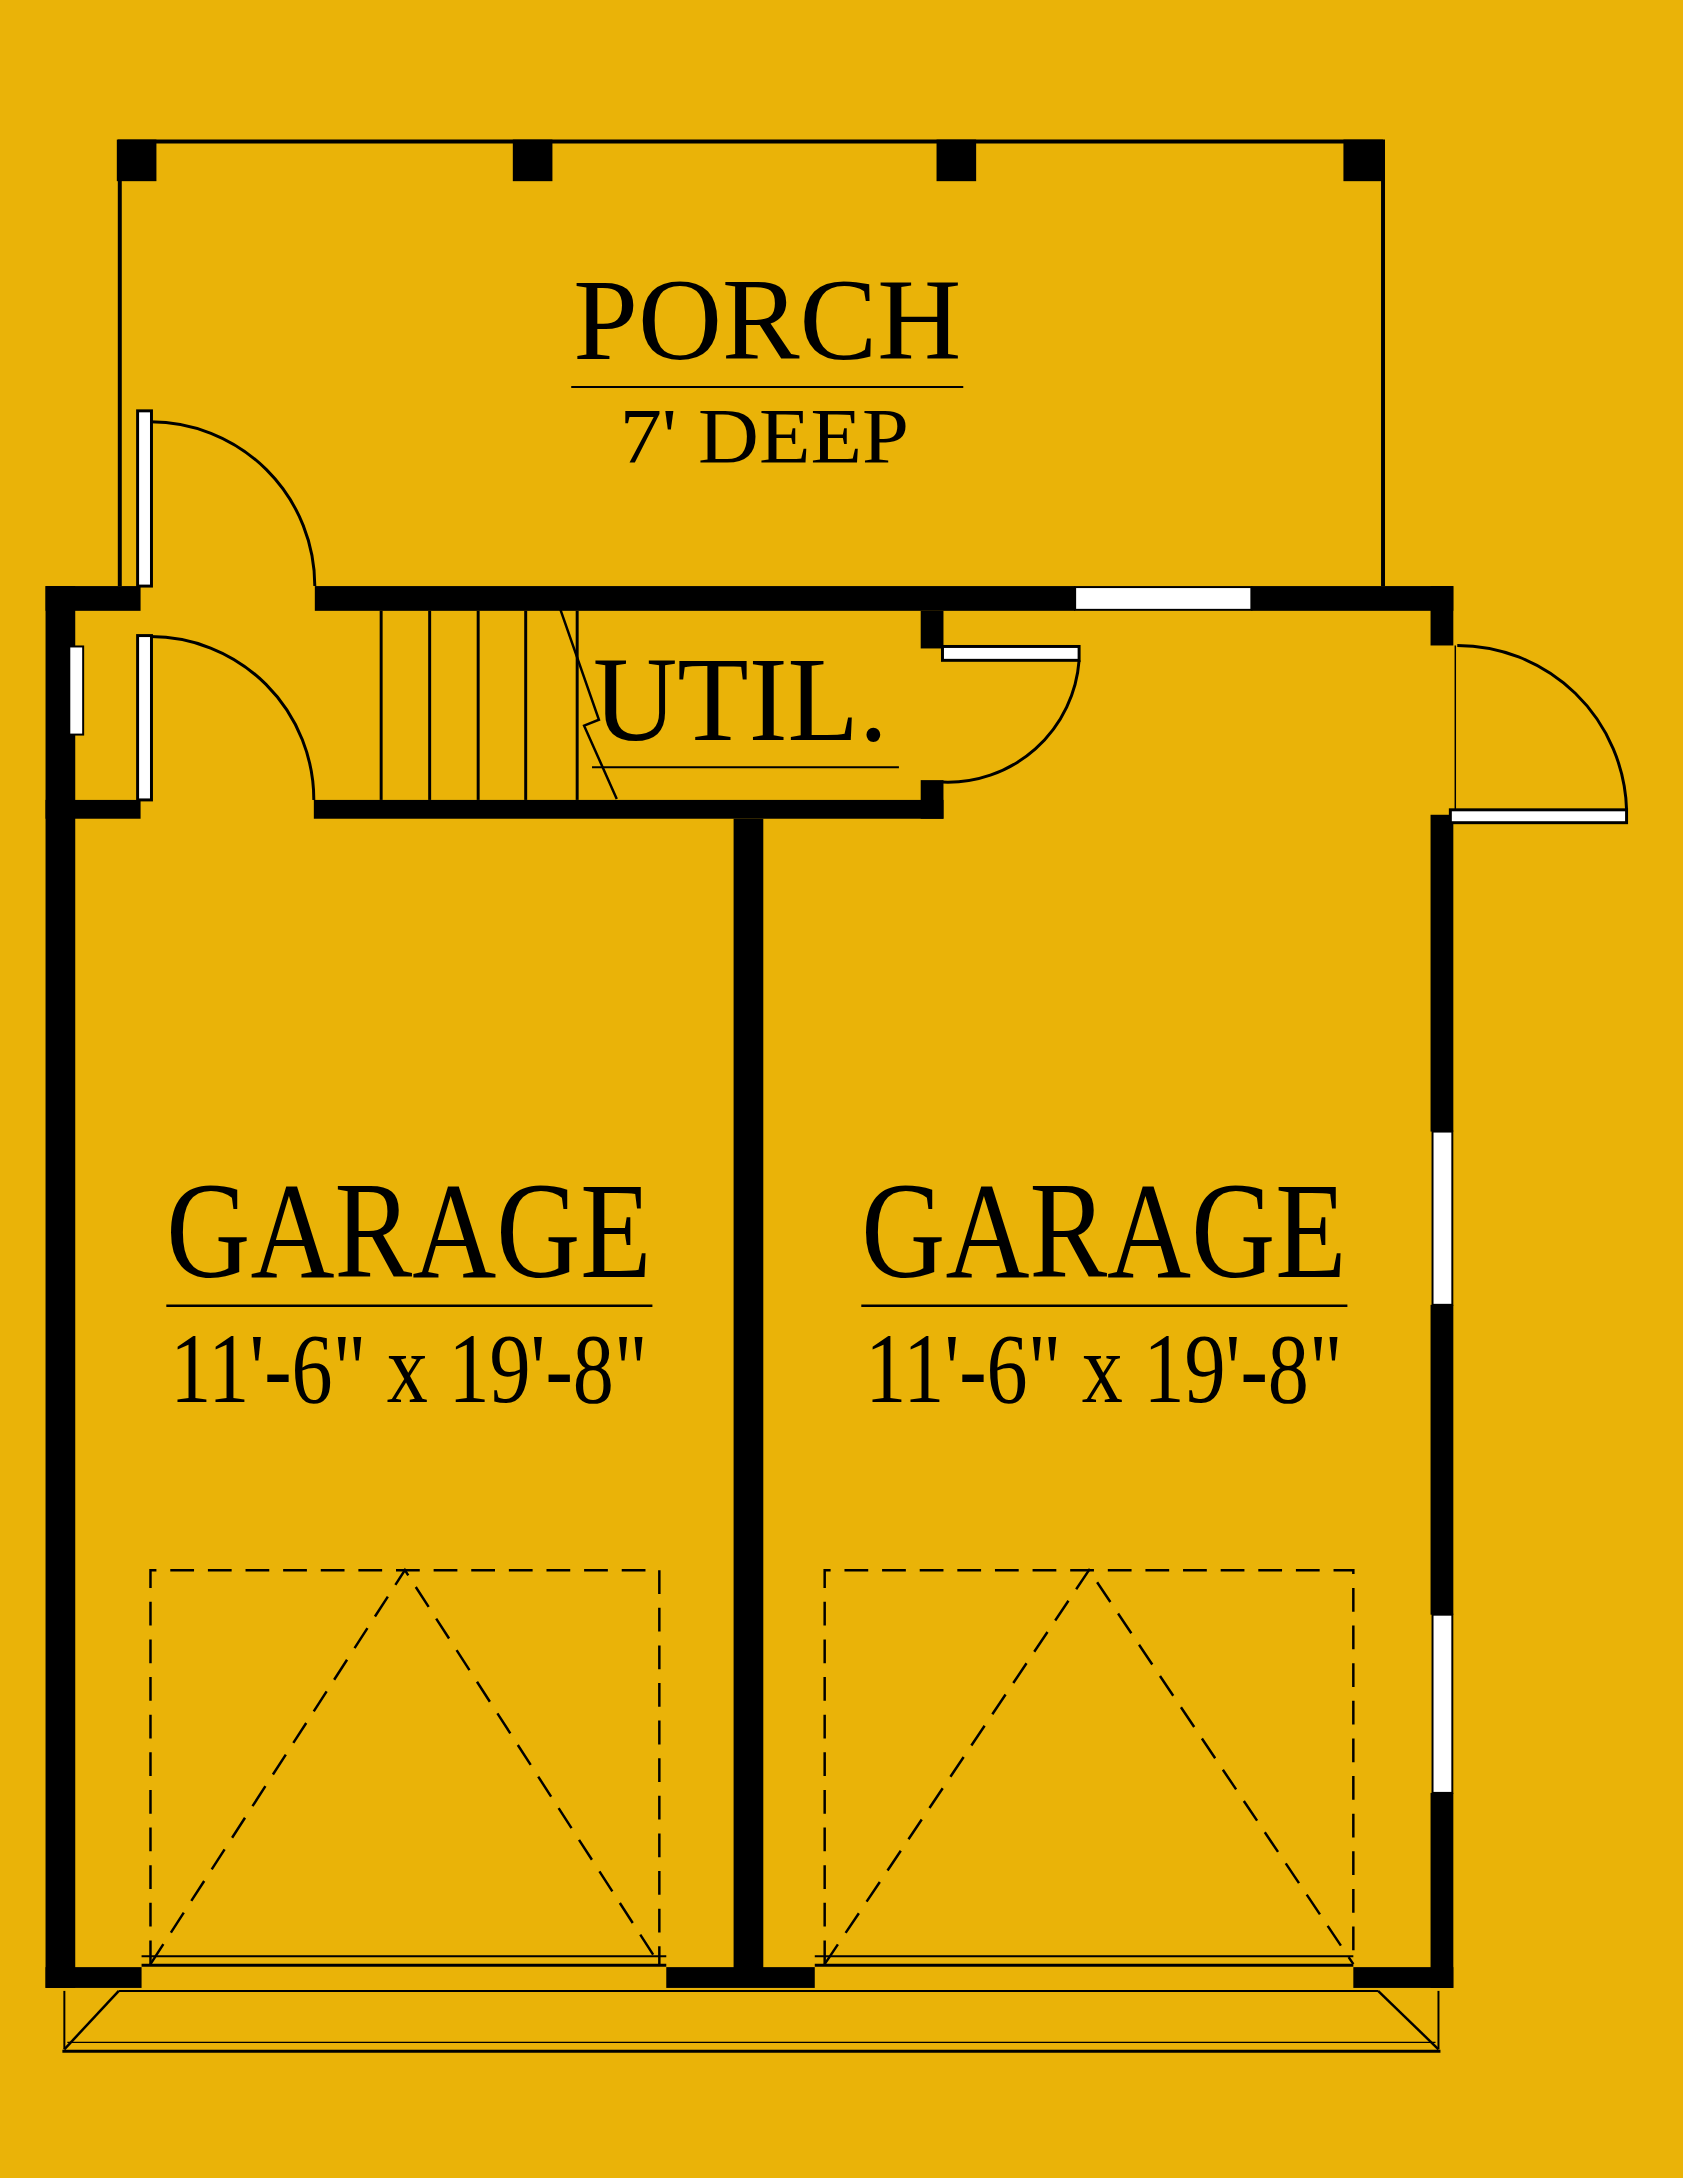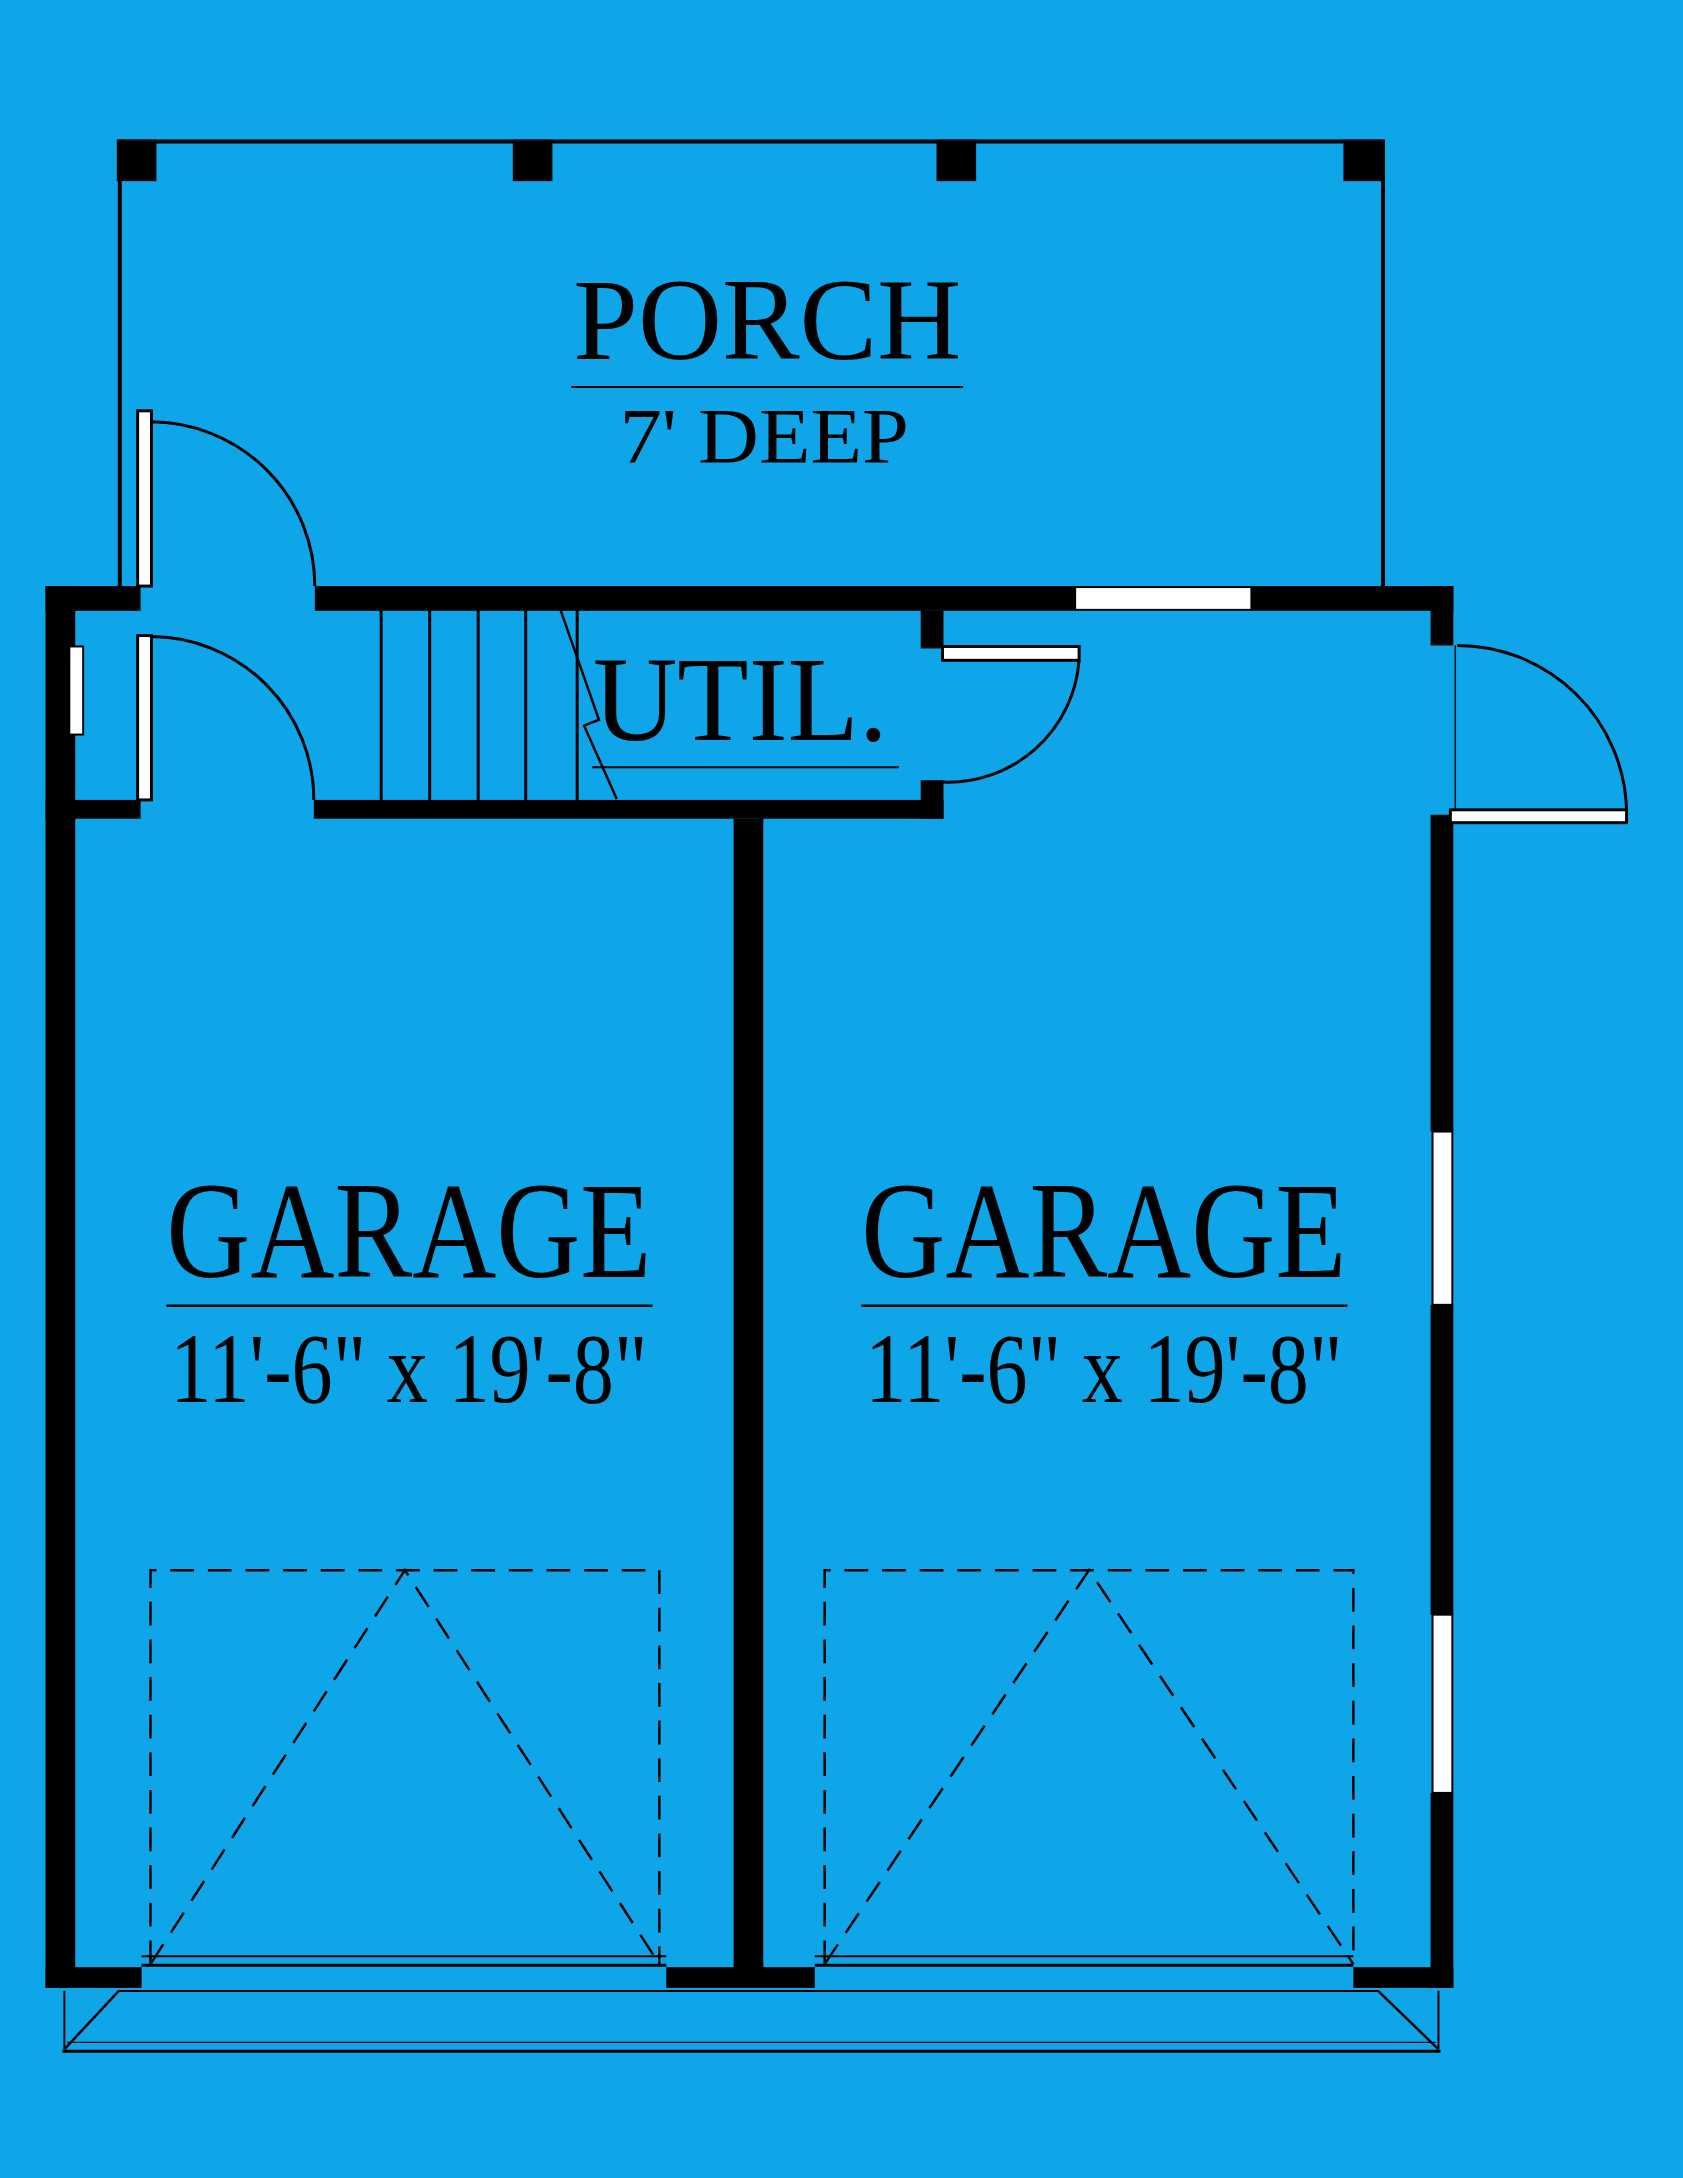--- a/index.html
+++ b/index.html
@@ -4,21 +4,21 @@
 <style>
   html, body {
     margin: 0;
     padding: 0;
     background: #ffffff;
   }
   .sheet {
     position: relative;
     width: 1683px;
     height: 2178px;
-    background: #0ea5e9;
+    background: #eab308;
     overflow: hidden;
     font-family: "Liberation Serif", serif;
   }
   svg { display: block; }
   .ink-text {
     fill: #000000;
     font-family: "Liberation Serif", serif;
   }
 </style>
 </head>

